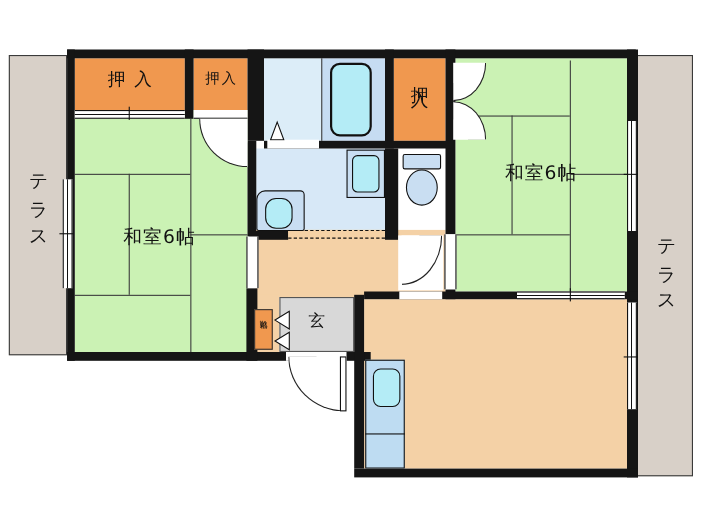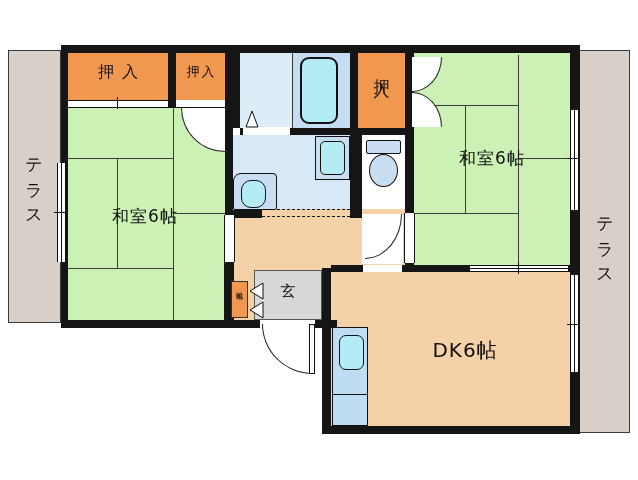--- a/index.html
+++ b/index.html
@@ -129,21 +129,20 @@
   <div class="fix" style="left:339px;top:335px;width:25px;height:35px;background:var(--fixture_cyan);border-radius:7px;"></div>
 
   <div class="room orange" style="left:231px;top:281px;width:17px;height:37px;border:1px solid #333;"></div>
   <svg style="left:249px;top:282px;" width="15" height="37" viewBox="0 0 15 37">
     <polygon points="14,1 14,17 1,9" fill="#fff" stroke="#111" stroke-width="1"></polygon>
     <polygon points="14,20 14,36 1,28" fill="#fff" stroke="#111" stroke-width="1"></polygon>
   </svg>
 
   <div class="lbl center" style="left:80px;top:207px;width:130px;font-size:17px;letter-spacing:1px;">和室6帖</div>
   <div class="lbl center" style="left:427px;top:149px;width:130px;font-size:17px;letter-spacing:1px;">和室6帖</div>
-  <div class="lbl center" style="left:400px;top:339px;width:130px;font-size:20px;letter-spacing:1px;">DK6帖</div>
   <div class="lbl center" style="left:271px;top:283px;width:34px;font-size:15px;">玄</div>
   <div class="lbl center" style="left:68px;top:63px;width:100px;font-size:16px;letter-spacing:8px;text-indent:8px;">押入</div>
   <div class="lbl center" style="left:176px;top:65px;width:49px;font-size:13px;letter-spacing:2px;text-indent:2px;">押入</div>
   <div class="lbl vtext" style="left:372px;top:66px;font-size:16px;letter-spacing:3px;">押入</div>
   <div class="lbl vtext" style="left:235px;top:286px;font-size:7px;letter-spacing:1px;">靴箱</div>
   <div class="lbl vtext" style="left:24px;top:147px;font-size:17px;letter-spacing:6px;">テラス</div>
   <div class="lbl vtext" style="left:595px;top:206px;font-size:17px;letter-spacing:6px;">テラス</div>
 
 </div>
 

